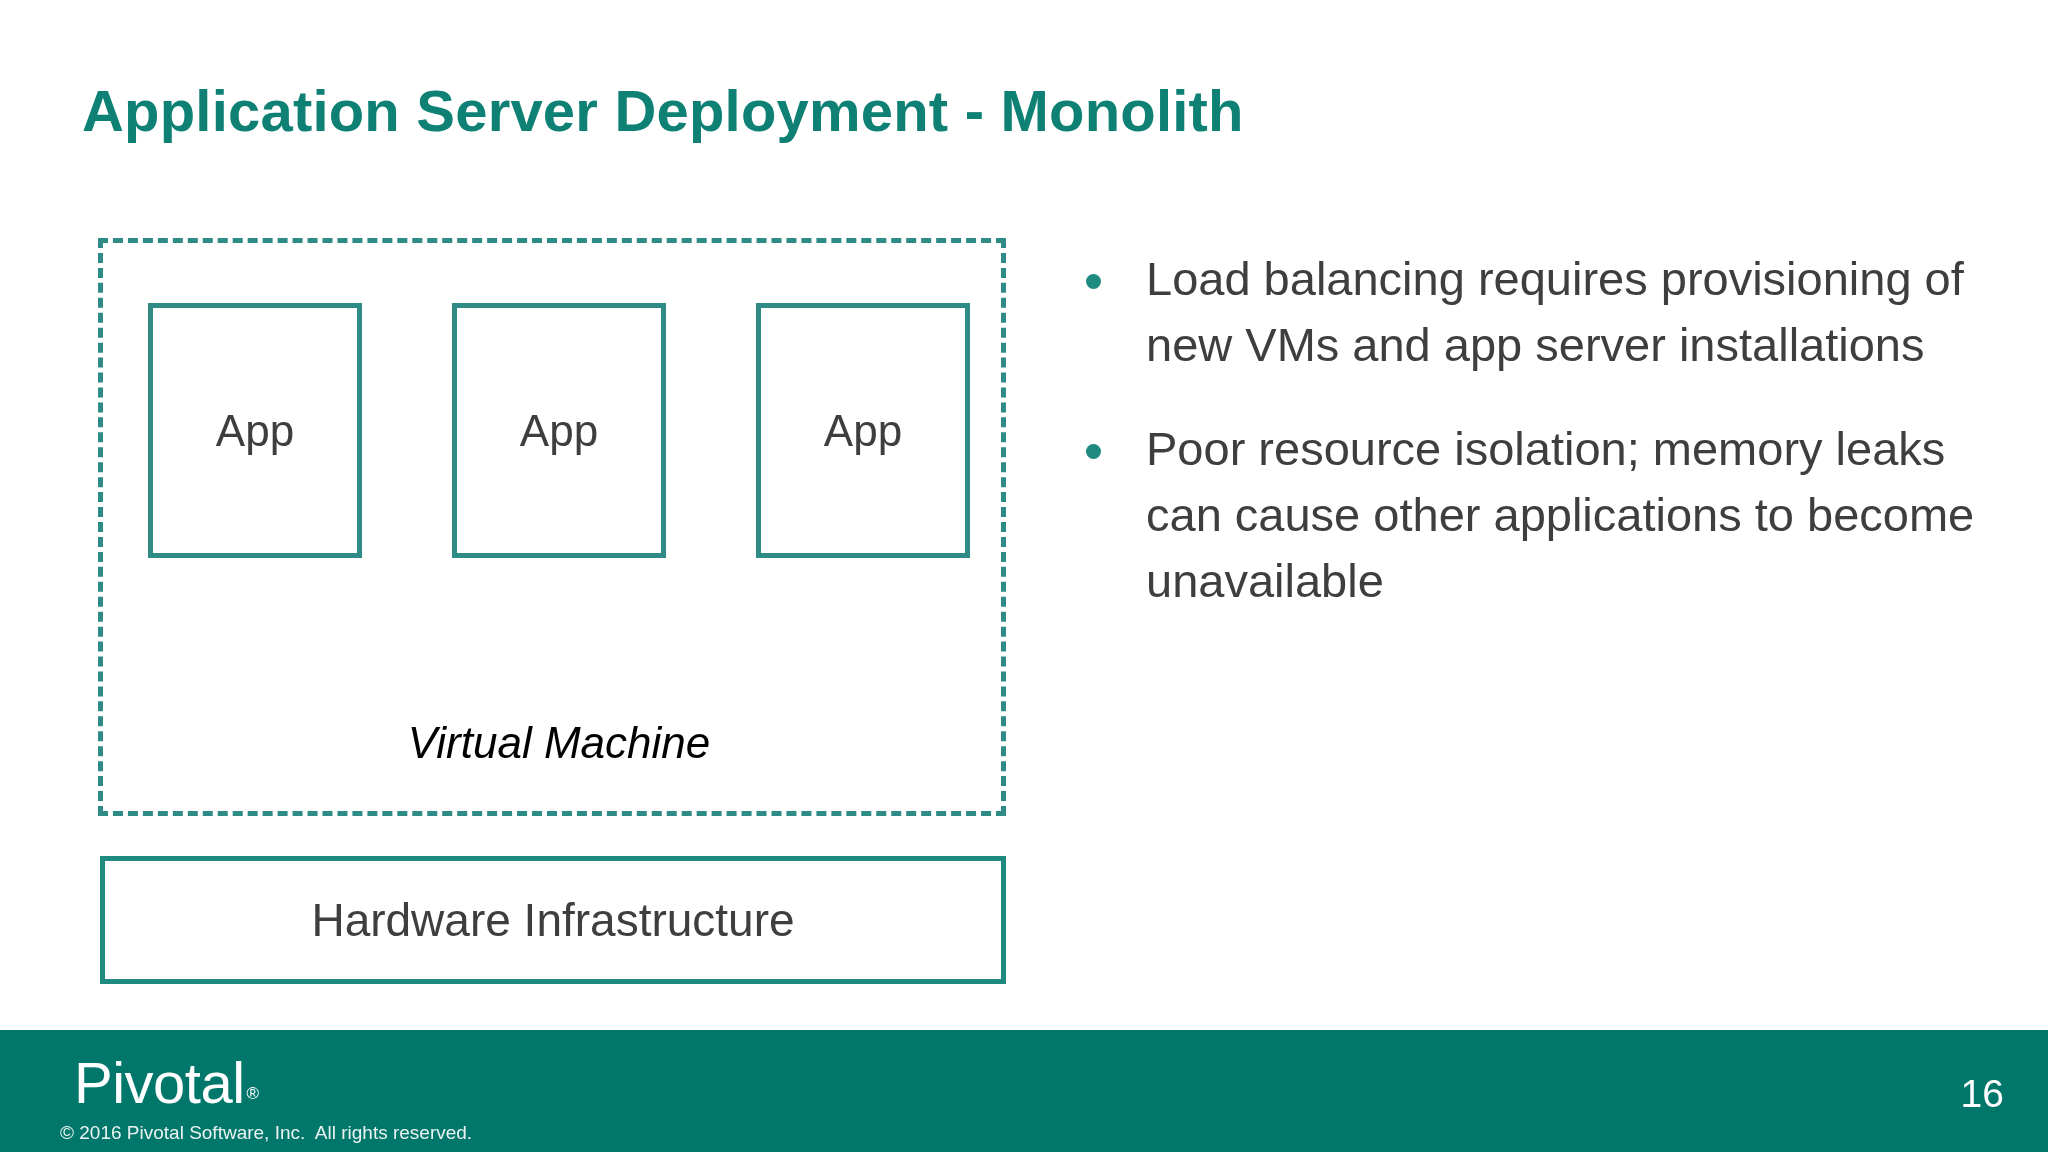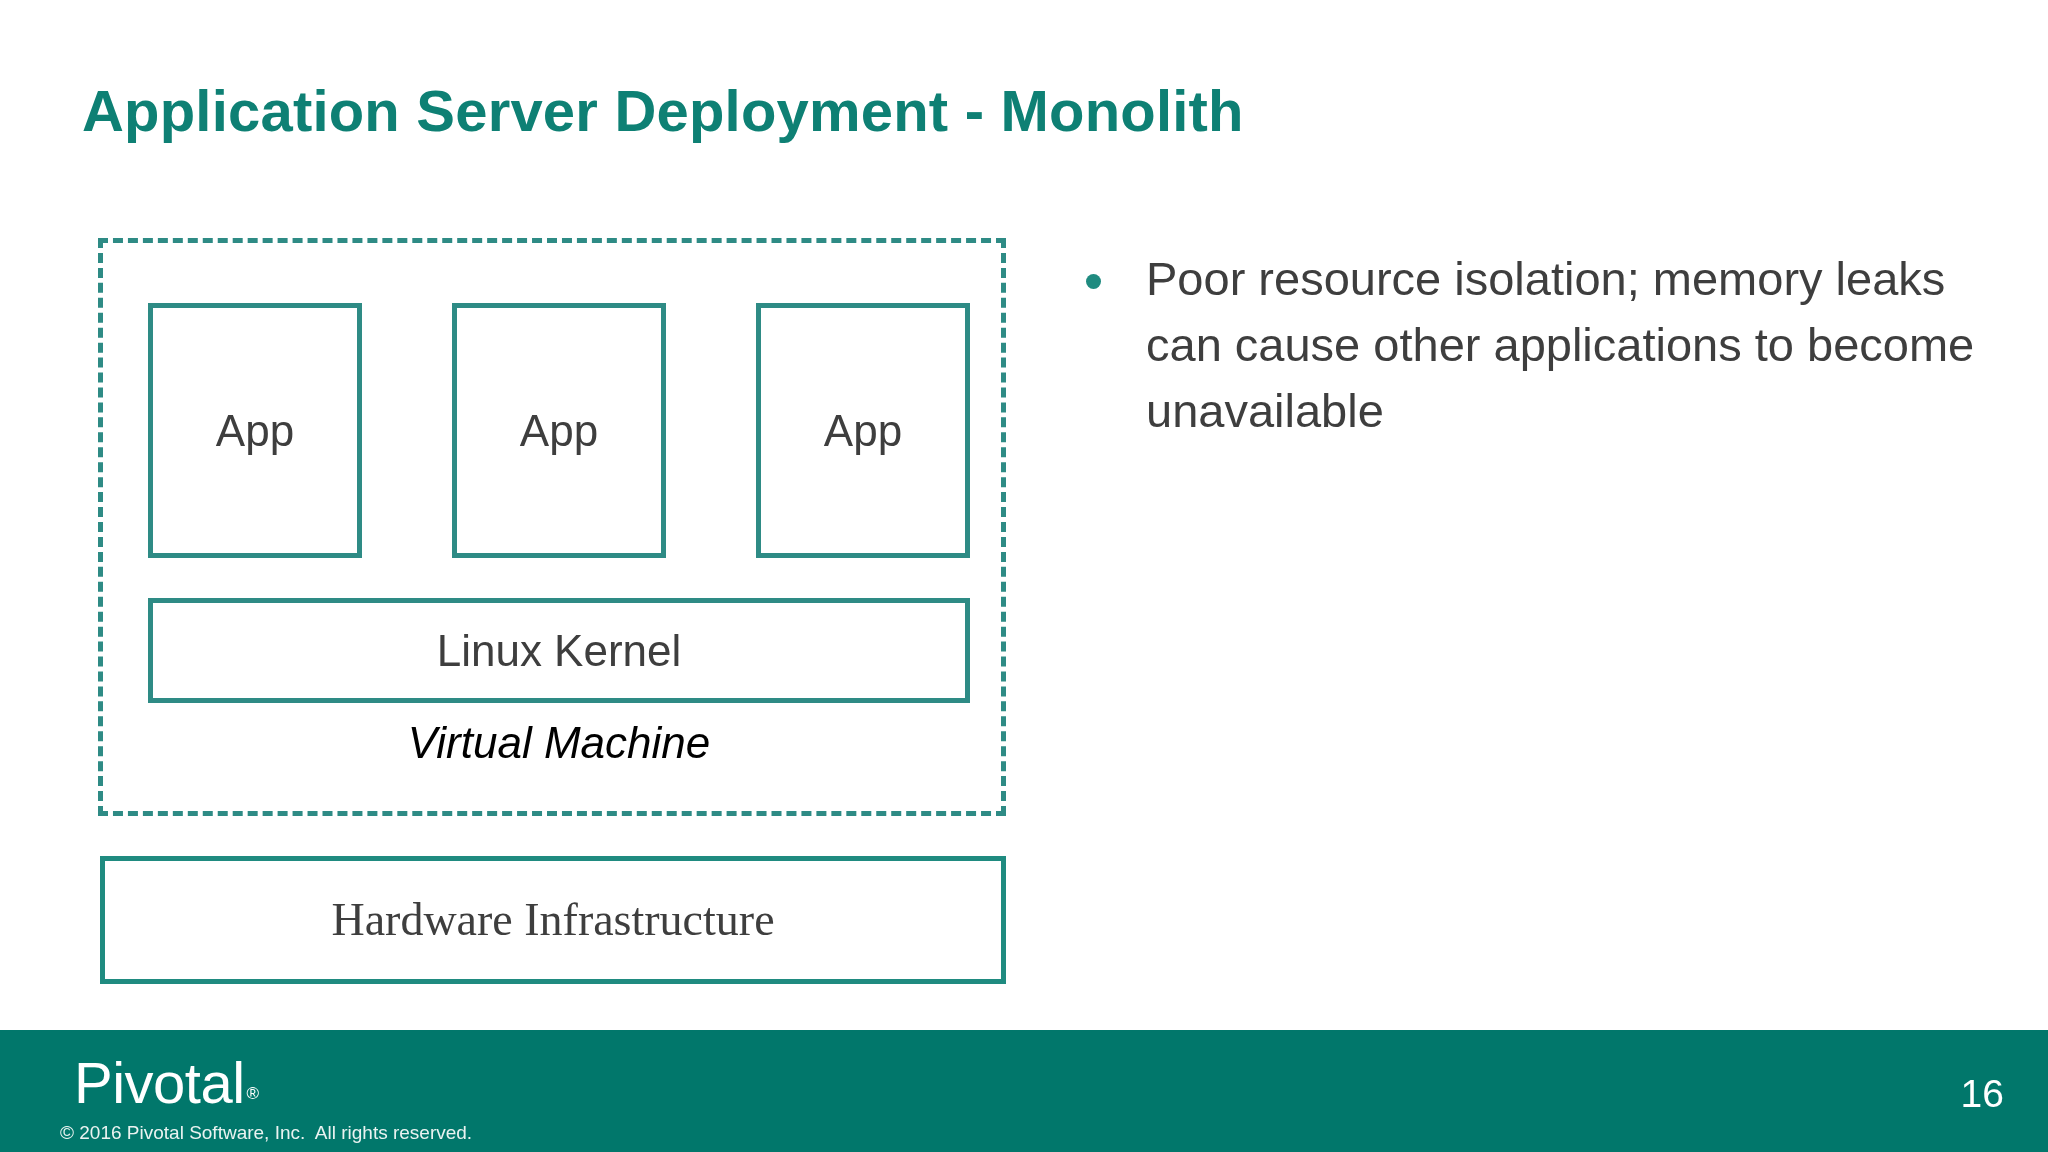--- a/index.html
+++ b/index.html
@@ -117,21 +117,20 @@
     left: 2px;
     top: 618px;
     width: 906px;
     height: 128px;
     border: 5px solid #1F8B80;
     box-sizing: border-box;
     display: flex;
     align-items: center;
     justify-content: center;
     background: #ffffff;
-    font-family: Liberation Serif, serif;
   }
   #hardware-box .box-label {
     font-size: 46px;
     color: #3E3E3E;
     line-height: 1;
   }
 
   
   #bullets {
     position: absolute;
@@ -216,35 +215,36 @@
           <span class="box-label">App</span>
         </div>
         <div class="app-box">
           <span class="box-label">App</span>
         </div>
         <div class="app-box">
           <span class="box-label">App</span>
         </div>
       </div>
 
-      <div id="kernel-box">
-        <span class="box-label">Linux Kernel</span>
-      </div>
 
       <div id="vm-caption">Virtual Machine</div>
 
     </div>
 
     <div id="hardware-box">
       <span class="box-label">Hardware Infrastructure</span>
     </div>
 
   </div>
 
   <div id="bullets">
+    <div class="bullet-item">
+      <span class="bullet-dot"></span>
+      <span>Load balancing requires provisioning of new VMs and app server installations</span>
+    </div>
     <div class="bullet-item">
       <span class="bullet-dot"></span>
       <span>Poor resource isolation; memory leaks can cause other applications to become unavailable</span>
     </div>
   </div>
 
   <div id="footer">
     <div id="logo"><span>Pivotal</span><span id="logo-reg">®</span></div>
     <div id="copyright">© 2016 Pivotal Software, Inc.  All rights reserved.</div>
     <div id="page-number">16</div>

